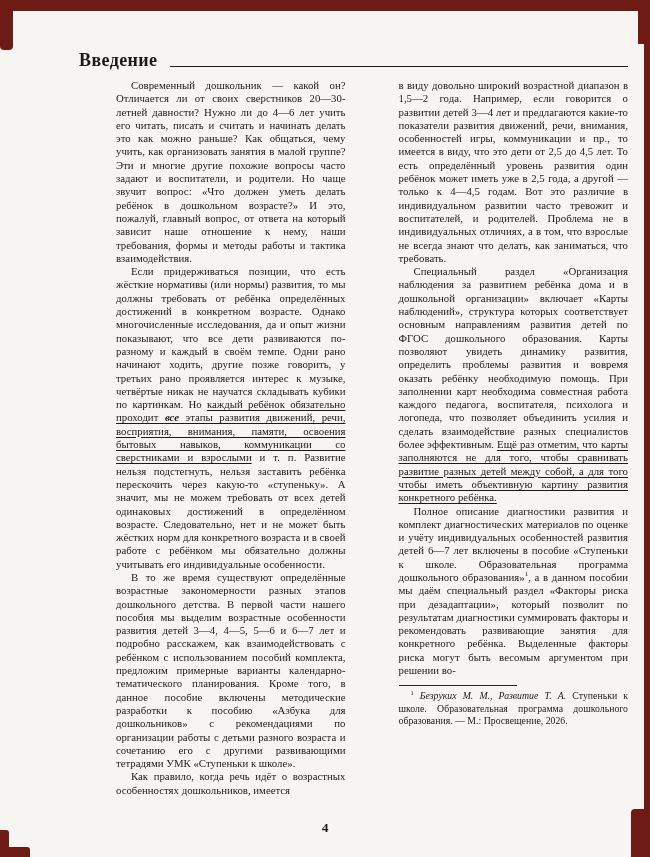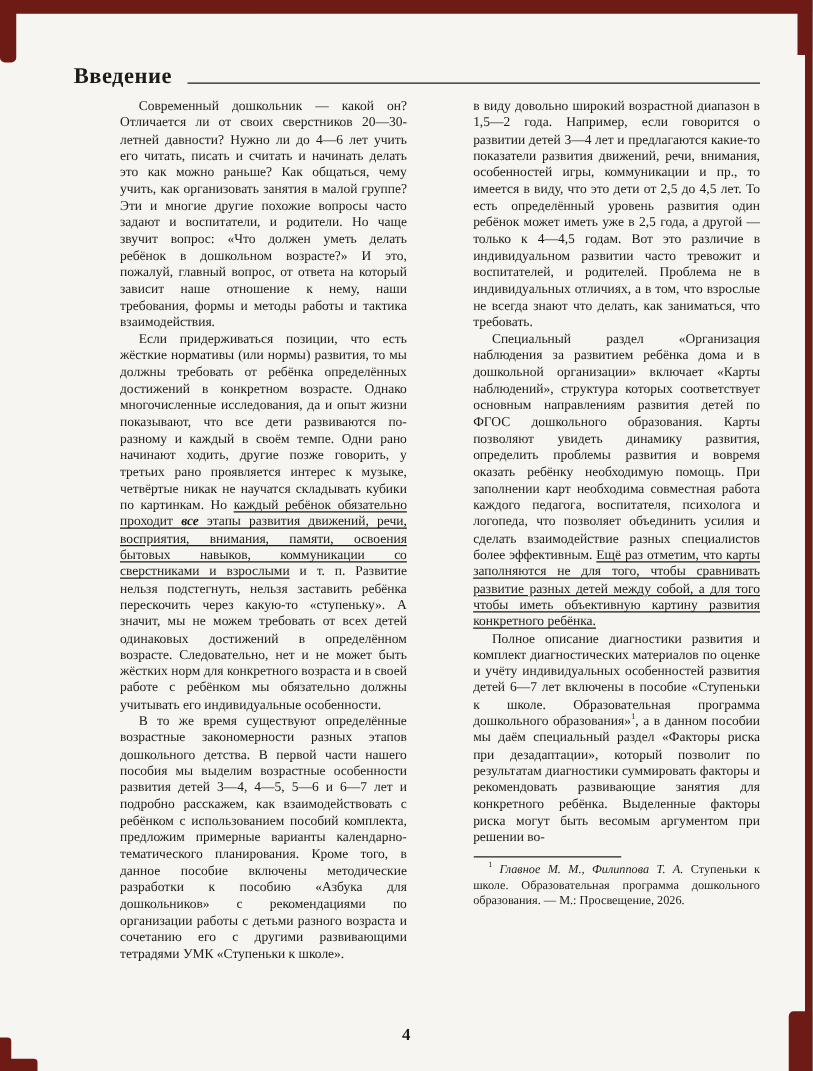--- a/index.html
+++ b/index.html
@@ -15,21 +15,21 @@
   
   .edge { position:absolute; background:var(--edge,#6e1a15); }
   .edge-top        { left:0; top:0; width:100%; height:11px; border-radius:0 0 2px 2px; }
   .edge-top-left   { left:0; top:0; width:13px; height:50px; border-radius:0 0 4px 4px; }
   .edge-top-right  { right:0; top:0; width:12px; height:44px; border-radius:0 0 4px 0; }
   .edge-right      { right:0; top:0; width:6px; height:100%; }
   .edge-bottom-right { right:0; bottom:0; width:19px; height:48px; border-radius:4px 0 0 0; }
   .edge-bottom-left  { left:0; bottom:0; width:30px; height:10px; border-radius:0 3px 0 0; }
   .edge-bottom-left2 { left:0; bottom:0; width:9px; height:27px; border-radius:0 3px 0 0; }
 
-  .content { position:absolute; left:59px; top:50px; width:549px; }
+  .content { position:absolute; left:79px; top:50px; width:549px; }
 
   .title-row { display:flex; align-items:flex-end; gap:12px; margin-bottom:9px; }
   h1.title { margin:0; font-size:18px; font-weight:bold; letter-spacing:.4px; line-height:20px; }
   .rule { flex:1; border-bottom:1.4px solid #1e1e1e; margin-bottom:3px; }
 
   .cols { display:flex; gap:16px; }
   .col { width:266px; font-size:10.8px; line-height:13.3px; text-align:justify; hyphens:auto;margin-left:37px; }
   .para { margin:0; }
   .para.indent { text-indent:15px; }
 
@@ -62,25 +62,26 @@
   <div class="content">
     <div class="title-row">
       <h1 class="title">Введение</h1>
       <div class="rule"></div>
     </div>
     <div class="cols">
       <div class="col" id="col-left">
           <p class="para indent"><span class="s-n">Современный дошкольник — какой он? Отличается ли от своих сверстников 20—30-летней давности? Нужно ли до 4—6 лет учить его читать, писать и считать и начинать делать это как можно раньше? Как общаться, чему учить, как организовать занятия в малой группе? Эти и многие другие похожие вопросы часто задают и воспитатели, и родители. Но чаще звучит вопрос: «Что должен уметь делать ребёнок в дошкольном возрасте?» И это, пожалуй, главный вопрос, от ответа на который зависит наше отношение к нему, наши требования, формы и методы работы и тактика взаимодействия.</span></p>
           <p class="para indent"><span class="s-n">Если придерживаться позиции, что есть жёсткие нормативы (или нормы) развития, то мы должны требовать от ребёнка определённых достижений в конкретном возрасте. Однако многочисленные исследования, да и опыт жизни показывают, что все дети развиваются по-разному и каждый в своём темпе. Одни рано начинают ходить, другие позже говорить, у третьих рано проявляется интерес к музыке, четвёртые никак не научатся складывать кубики по картинкам. Но </span><span class="s-u">каждый ребёнок обязательно проходит </span><span class="s-bui">все</span><span class="s-u"> этапы развития движений, речи, восприятия, внимания, памяти, освоения бытовых навыков, коммуникации со сверстниками и взрослыми</span><span class="s-n"> и т. п. Развитие нельзя подстегнуть, нельзя заставить ребёнка перескочить через какую-то «ступеньку». А значит, мы не можем требовать от всех детей одинаковых достижений в определённом возрасте. Следовательно, нет и не может быть жёстких норм для конкретного возраста и в своей работе с ребёнком мы обязательно должны учитывать его индивидуальные особенности.</span></p>
           <p class="para indent"><span class="s-n">В то же время существуют определённые возрастные закономерности разных этапов дошкольного детства. В первой части нашего пособия мы выделим возрастные особенности развития детей 3—4, 4—5, 5—6 и 6—7 лет и подробно расскажем, как взаимодействовать с ребёнком с использованием пособий комплекта, предложим примерные варианты календарно-тематического планирования. Кроме того, в данное пособие включены методические разработки к пособию «Азбука для дошкольников» с рекомендациями по организации работы с детьми разного возраста и сочетанию его с другими развивающими тетрадями УМК «Ступеньки к школе».</span></p>
+          <p class="para indent"><span class="s-n">Как правило, когда речь идёт о возрастных особенностях дошкольников, имеется</span></p>
         </div>
       <div class="col" id="col-right">
           <p class="para"><span class="s-n">в виду довольно широкий возрастной диапазон в 1,5—2 года. Например, если говорится о развитии детей 3—4 лет и предлагаются какие-то показатели развития движений, речи, внимания, особенностей игры, коммуникации и пр., то имеется в виду, что это дети от 2,5 до 4,5 лет. То есть определённый уровень развития один ребёнок может иметь уже в 2,5 года, а другой — только к 4—4,5 годам. Вот это различие в индивидуальном развитии часто тревожит и воспитателей, и родителей. Проблема не в индивидуальных отличиях, а в том, что взрослые не всегда знают что делать, как заниматься, что требовать.</span></p>
           <p class="para indent"><span class="s-n">Специальный раздел «Организация наблюдения за развитием ребёнка дома и в дошкольной организации» включает «Карты наблюдений», структура которых соответствует основным направлениям развития детей по ФГОС дошкольного образования. Карты позволяют увидеть динамику развития, определить проблемы развития и вовремя оказать ребёнку необходимую помощь. При заполнении карт необходима совместная работа каждого педагога, воспитателя, психолога и логопеда, что позволяет объединить усилия и сделать взаимодействие разных специалистов более эффективным. </span><span class="s-u">Ещё раз отметим, что карты заполняются не для того, чтобы сравнивать развитие разных детей между собой, а для того чтобы иметь объективную картину развития конкретного ребёнка.</span></p>
           <p class="para indent"><span class="s-n">Полное описание диагностики развития и комплект диагностических материалов по оценке и учёту индивидуальных особенностей развития детей 6—7 лет включены в пособие «Ступеньки к школе. Образовательная программа дошкольного образования»</span><sup class="s-sup">1</sup><span class="s-n">, а в данном пособии мы даём специальный раздел «Факторы риска при дезадаптации», который позволит по результатам диагностики суммировать факторы и рекомендовать развивающие занятия для конкретного ребёнка. Выделенные факторы риска могут быть весомым аргументом при решении во-</span></p>
           <div class="footnote-rule"></div>
-          <p class="footnote"><sup class="s-sup">1</sup><span class="s-i"> Главное М. М., Филиппова Т. А.</span><span class="s-n"> Ступеньки к школе. Образовательная программа дошкольного образования. — М.: Просвещение, 2026.</span></p>
+          <p class="footnote"><sup class="s-sup">1</sup><span class="s-i"> Безруких М. М., Развитие Т. А.</span><span class="s-n"> Ступеньки к школе. Образовательная программа дошкольного образования. — М.: Просвещение, 2026.</span></p>
         </div>
     </div>
   </div>
 
   <div class="page-number">4</div>
 </div>
 
 </body></html>

